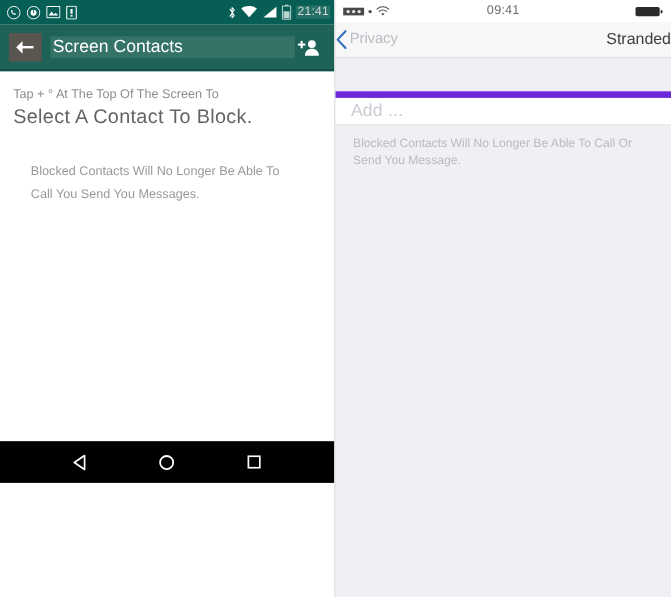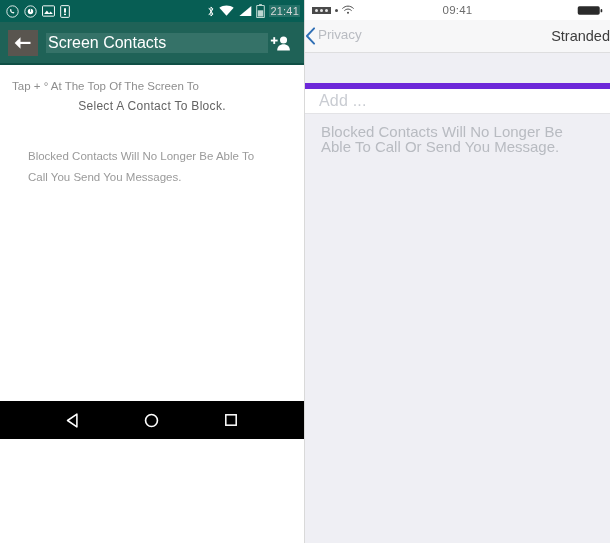--- a/index.html
+++ b/index.html
@@ -108,26 +108,25 @@
     box-sizing: border-box;
     position: relative;
   }
   .and-line1 {
     font-size: 11.5px;
     color: #8e8e8e;
     line-height: 15px;
     margin: 0 0 2px 0;
   }
   .and-line2 {
-    font-size: 12px;
+    font-size: 18px;
     color: #636363;
     line-height: 20px;
     margin: 0 0 30px 0;
     letter-spacing: 0.3px;
-    text-align: center;
   }
   .and-para {
     font-size: 11.5px;
     color: #9a9a9a;
     line-height: 21px;
     margin: 16px;
     max-width: 275px;
   }
 
   .android-navbar {
@@ -248,21 +247,21 @@
     border-top: 6px solid #6d28d9;
     border-bottom: 1px solid #e3e3e6;
   }
   .ios-row-label {
     font-size: 16px;
     color: #c9ccd2;
     letter-spacing: 0.2px;
   }
   .ios-footer {
     padding: 10px 14px 0 16px;
-    font-size: 15px;
+    font-size: 11px;
     line-height: 15px;
     color: #b8bbc1;
     background: #EFEFF4;
     flex: 1;
   }
 </style>
 </head>
 <body>
 
 <div class="screen">

